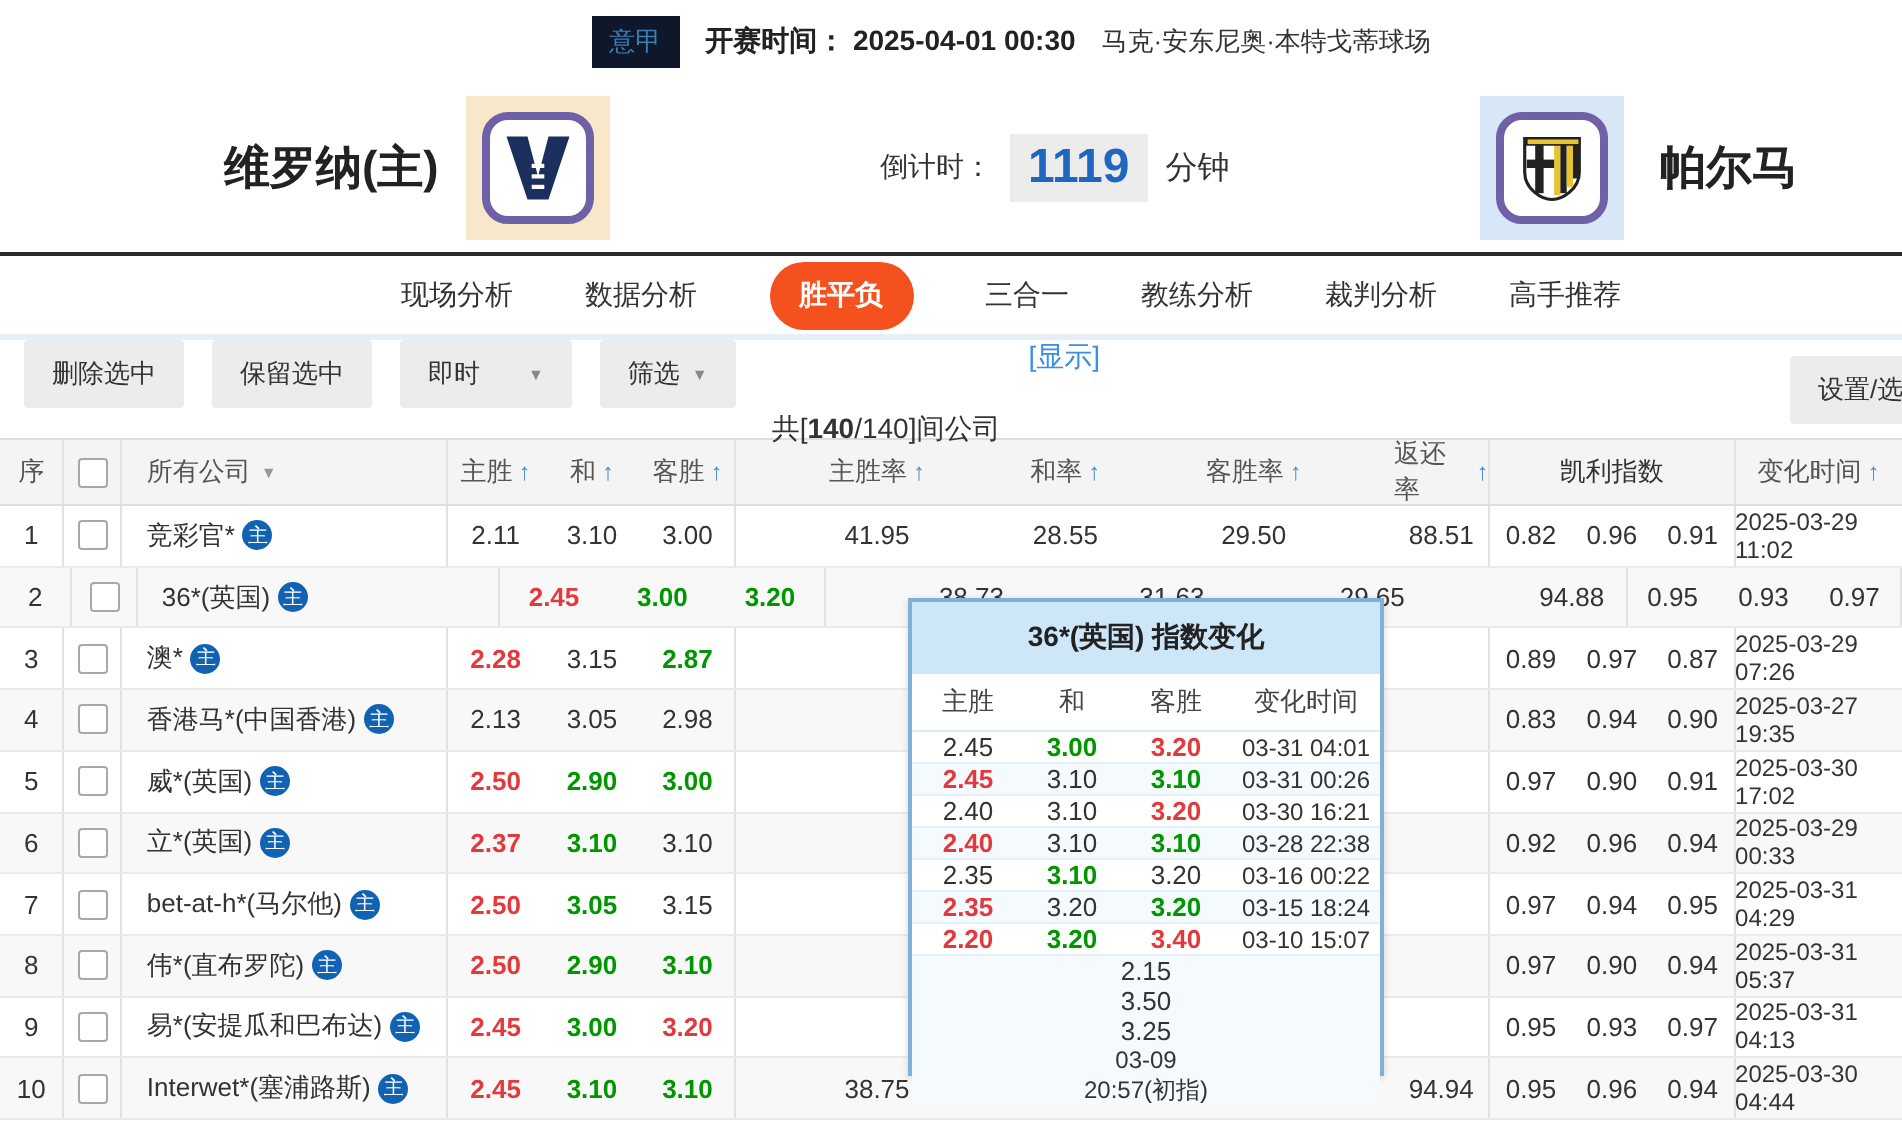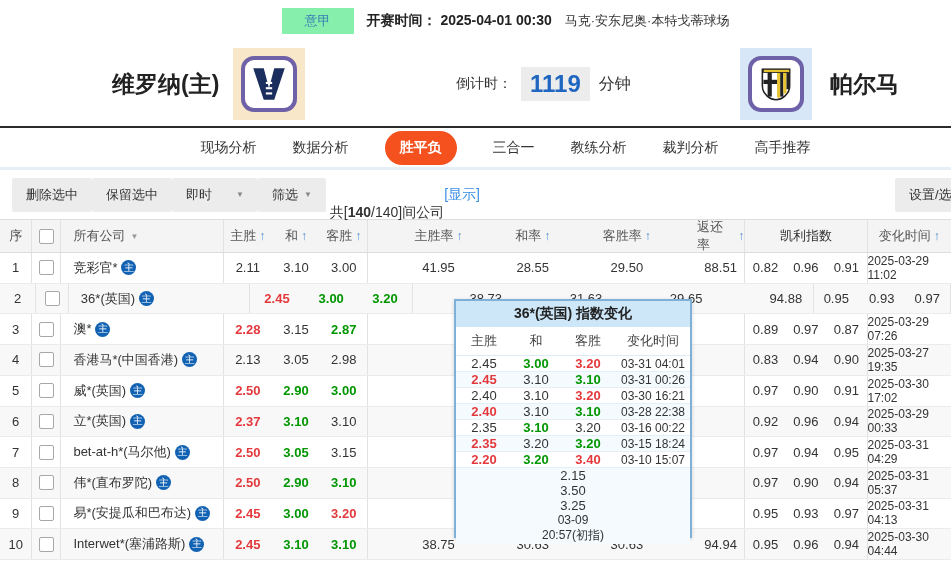--- a/index.html
+++ b/index.html
@@ -2,50 +2,50 @@
 <html><head>
 <meta charset="utf-8">
 <style>
   html,body{margin:0;padding:0;background:#fff;}
   .page{width:951px;height:563px;position:relative;overflow:hidden;background:#fff;
         font-family:"Liberation Sans","DejaVu Sans",sans-serif;color:#333;}
 
   
   .topbar{height:42px;display:flex;align-items:center;justify-content:center;}
   .topbar-inner{display:flex;align-items:center;gap:13px;transform:translateX(30px);}
-  .league-badge{background:#86efac;color:#3a7fb5;font-size:13px;padding:4px 23px;}
+  .league-badge{background:#0f172a;color:#3a7fb5;font-size:13px;padding:4px 9px;}
   .kickoff{font-weight:bold;font-size:14px;color:#222;}
   .venue{font-size:13px;color:#333;}
 
   
   .teams{height:84px;position:relative;}
   .team-name{position:absolute;top:50%;transform:translateY(-50%);font-size:23px;font-weight:bold;color:#222;}
   .home-name{left:112px;}
   .away-name{left:830px;}
   .logo-tile{position:absolute;top:6px;width:72px;height:72px;display:flex;align-items:center;justify-content:center;}
   .home-tile{left:233px;background:#f8e7c8;}
   .away-tile{left:740px;background:#d7e7f7;}
   .logo-box{width:56px;height:56px;background:#fff;border:4px solid #6f61a8;border-radius:13px;
             display:flex;align-items:center;justify-content:center;box-sizing:border-box;}
-  .countdown{position:absolute;left:456px;top:0;height:100%;display:flex;align-items:center;gap:9px;}
+  .countdown{position:absolute;left:440px;top:0;height:100%;display:flex;align-items:center;gap:9px;}
   .cd-label{font-size:14px;color:#333;}
   .cd-value{font-size:24px;font-weight:bold;color:#1f66c0;background:#ececec;padding:3px 9px;}
   .cd-unit{font-size:16px;color:#333;}
 
   .black-line{height:2px;background:#2b2b2b;}
 
   
   .tabbar{height:39px;display:flex;align-items:center;justify-content:center;}
   .tabbar-inner{display:flex;align-items:center;gap:36px;transform:translateX(30px);}
   .tab{font-size:14px;color:#333;cursor:pointer;white-space:nowrap;}
   .tab.active{background:#f4511e;color:#fff;font-weight:bold;padding:8px 15px;border-radius:17px;}
   .tab-divider{height:3px;background:#e6eef6;}
 
   
-  .toolbar{height:49px;display:flex;align-items:center;padding-left:12px;position:relative;background:#fff;}
+  .toolbar{height:49px;display:flex;align-items:flex-start;padding-left:12px;gap:14px;position:relative;background:#fff;}
   .btn{background:#ececec;color:#333;font-size:13px;padding:8px 14px;border-radius:2px;white-space:nowrap;cursor:pointer;}
   .btn-dd{display:flex;align-items:center;}
   .btn-dd .caret{font-size:8px;color:#888;margin-left:24px;}
   .count{font-size:14px;color:#333;margin-left:4px;margin-top:36px;}
   .count b{font-weight:bold;}
   .show-link{color:#3a8ee6;font-size:14px;cursor:pointer;}
   .settings-btn{position:absolute;left:895px;top:50%;transform:translateY(-50%);}
 
   
   .thead{height:34px;display:flex;align-items:center;background:#f4f4f4;
@@ -71,21 +71,21 @@
   .td.c-time{font-size:12px;color:#333;}
   .cb{width:13px;height:13px;border:1px solid #a8a8a8;border-radius:2px;background:#fff;display:inline-block;cursor:pointer;}
   .comp-name{color:#333;cursor:pointer;}
   .badge{width:15px;height:15px;border-radius:50%;background:#1262b3;color:#fff;font-size:10px;
          display:inline-flex;align-items:center;justify-content:center;margin-left:4px;flex:none;}
 
   
   .popup{position:absolute;left:454px;top:299px;width:238px;height:239px;background:#fff;
          border:2px solid #7fb0d8;box-sizing:border-box;display:flex;flex-direction:column;z-index:5;
          box-shadow:0 1px 4px rgba(0,0,0,.15);}
-  .popup-title{height:26px;background:#cde7f8;display:flex;align-items:center;justify-content:center;
+  .popup-title{height:36px;background:#cde7f8;display:flex;align-items:center;justify-content:center;
                font-size:14px;font-weight:bold;color:#222;flex:none;}
   .popup-head{height:28px;display:flex;align-items:center;font-size:13px;color:#444;
               border-bottom:1px solid #dcebf6;flex:none;}
   .pc1{width:56px;text-align:center;}
   .pc2{width:48px;text-align:center;}
   .pc3{width:56px;text-align:center;}
   .pc4{width:74px;text-align:center;}
   .pr{flex:1;display:flex;align-items:center;font-size:13px;border-bottom:1px solid #e4f0f8;}
   .pr:last-child{border-bottom:none;flex-direction:column;}
   .pr.alt{background:#f4fafd;}

